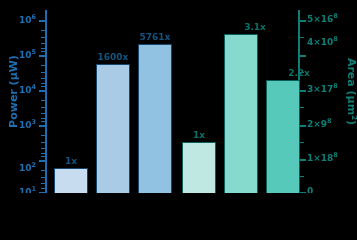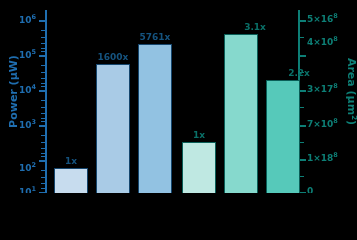--- a/index.html
+++ b/index.html
@@ -112,21 +112,21 @@
 
   <div class="tick tick-minor tick-r" style="top:37px"></div>
   <div class="tick tick-minor tick-r" style="top:72px"></div>
   <div class="tick tick-minor tick-r" style="top:107px"></div>
   <div class="tick tick-minor tick-r" style="top:142px"></div>
   <div class="tick tick-minor tick-r" style="top:176px"></div>
 
   <div class="tlab tlab-r" style="top:15px"><span>5×16</span><sup>8</sup></div>
   <div class="tlab tlab-r" style="top:38px"><span>4×10</span><sup>8</sup></div>
   <div class="tlab tlab-r" style="top:85px"><span>3×17</span><sup>8</sup></div>
-  <div class="tlab tlab-r" style="top:120px"><span>7×10</span><sup>8</sup></div>
+  <div class="tlab tlab-r" style="top:120px"><span>2×9</span><sup>8</sup></div>
   <div class="tlab tlab-r" style="top:154px"><span>1×18</span><sup>8</sup></div>
   <div class="tlab tlab-r" style="top:187px"><span>0</span><sup></sup></div>
 
   <div class="atitle" id="ytitle-left">Power (µW)</div>
   <div class="atitle" id="ytitle-right"><span>Area (µm</span><sup>2</sup><span>)</span></div>
 
   <div id="plot">
 
     <div class="bar blue-light" style="left:8px;width:34px;height:26px;"></div>
     <div class="blabel blue" style="left:8px;width:34px;bottom:28px;">1x</div>

